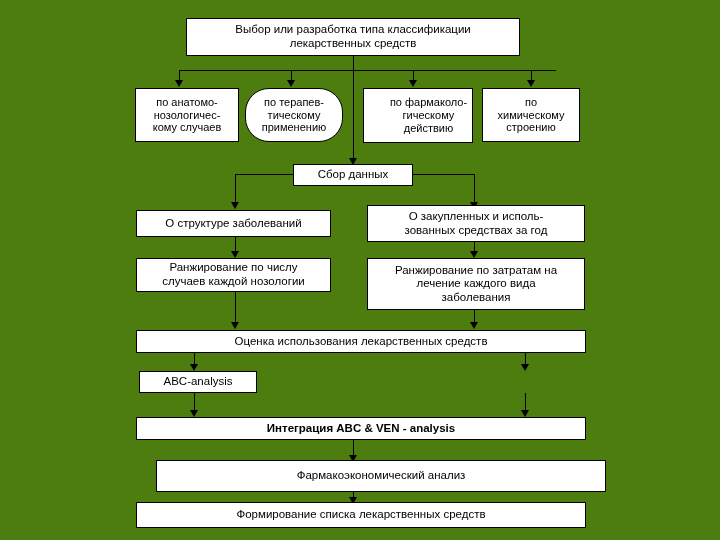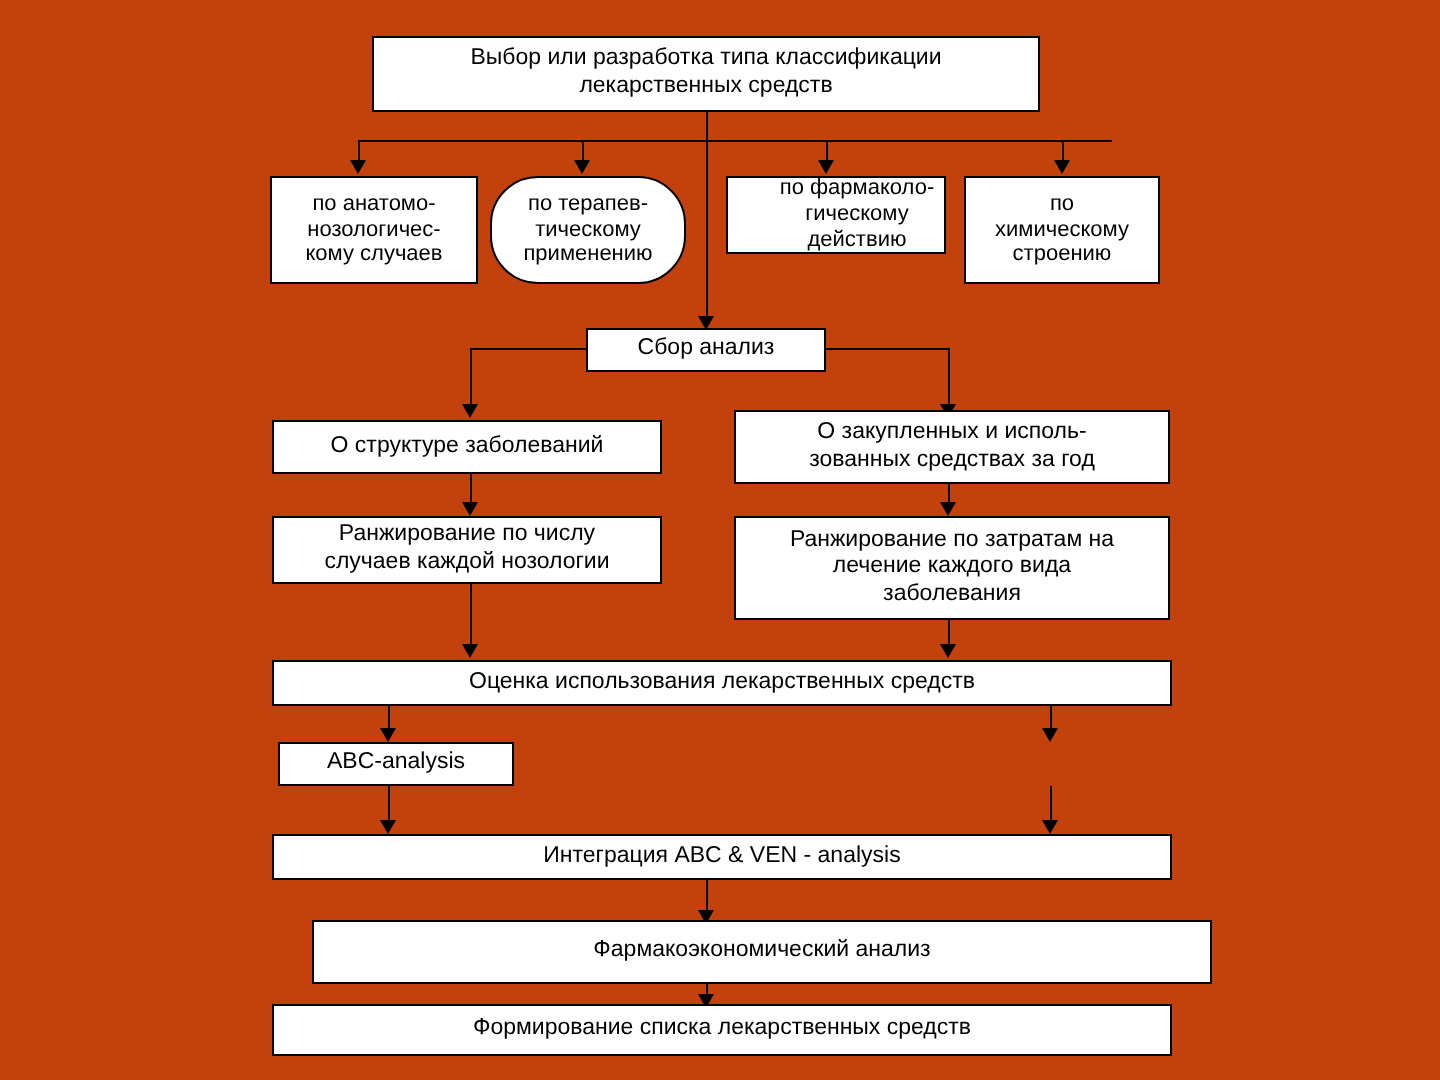--- a/index.html
+++ b/index.html
@@ -7,21 +7,21 @@
     padding: 0;
     background: #ffffff;
   }
   body {
     font-family: "Liberation Sans", sans-serif;
   }
   #canvas {
     position: relative;
     width: 720px;
     height: 540px;
-    background: #c2410c;
+    background: #4d7c0f;
     overflow: hidden;
   }
   .node {
     position: absolute;
     box-sizing: border-box;
     border: 1px solid #000000;
     background: #ffffff;
     color: #000000;
     display: flex;
     align-items: center;
@@ -80,29 +80,29 @@
   <div class="arrow" style="left:349px; top:158px;"></div>
 
   <div class="node sm" style="left:135px; top:88px; width:104px; height:54px;">по анатомо-
 нозологичес-
 кому случаев</div>
 
   <div class="node sm" style="left:245px; top:88px; width:98px; height:54px;border-radius:24px;">по терапев-
 тическому
 применению</div>
 
-  <div class="node sm" style="left:363px; top:88px; width:110px; height:39px;padding-left:24px;">по фармаколо-
+  <div class="node sm" style="left:363px; top:88px; width:110px; height:55px;padding-left:24px;">по фармаколо-
 гическому
 действию</div>
 
   <div class="node sm" style="left:482px; top:88px; width:98px; height:54px;">по
 химическому
 строению</div>
 
-  <div class="node" style="left:293px; top:164px; width:120px; height:22px;">Сбор анализ</div>
+  <div class="node" style="left:293px; top:164px; width:120px; height:22px;">Сбор данных</div>
 
   <div class="hline" style="left:235px; top:174px; width:58px;"></div>
   <div class="vline" style="left:235px; top:174px; height:30px;"></div>
   <div class="arrow" style="left:231px; top:202px;"></div>
 
   <div class="hline" style="left:413px; top:174px; width:62px;"></div>
   <div class="vline" style="left:474px; top:174px; height:30px;"></div>
   <div class="arrow" style="left:470px; top:202px;"></div>
 
   <div class="node" style="left:136px; top:210px; width:195px; height:27px;">О структуре заболеваний</div>
@@ -139,21 +139,21 @@
 
   <div class="node" style="left:139px; top:371px; width:118px; height:22px;">ABC-analysis</div>
 
 
   <div class="vline" style="left:194px; top:393px; height:20px;"></div>
   <div class="arrow" style="left:190px; top:410px;"></div>
 
   <div class="vline" style="left:525px; top:393px; height:20px;"></div>
   <div class="arrow" style="left:521px; top:410px;"></div>
 
-  <div class="node" style="left:136px; top:417px; width:450px; height:23px;">Интеграция ABC &amp; VEN - analysis</div>
+  <div class="node" style="left:136px; top:417px; width:450px; height:23px;font-weight:bold;">Интеграция ABC &amp; VEN - analysis</div>
 
   <div class="vline" style="left:353px; top:440px; height:18px;"></div>
   <div class="arrow" style="left:349px; top:455px;"></div>
 
   <div class="node" style="left:136px; top:460px; width:450px; height:32px;margin-left:20px;">Фармакоэкономический анализ</div>
 
   <div class="vline" style="left:353px; top:483px; height:17px;"></div>
   <div class="arrow" style="left:349px; top:497px;"></div>
 
   <div class="node" style="left:136px; top:502px; width:450px; height:26px;">Формирование списка лекарственных средств</div>

